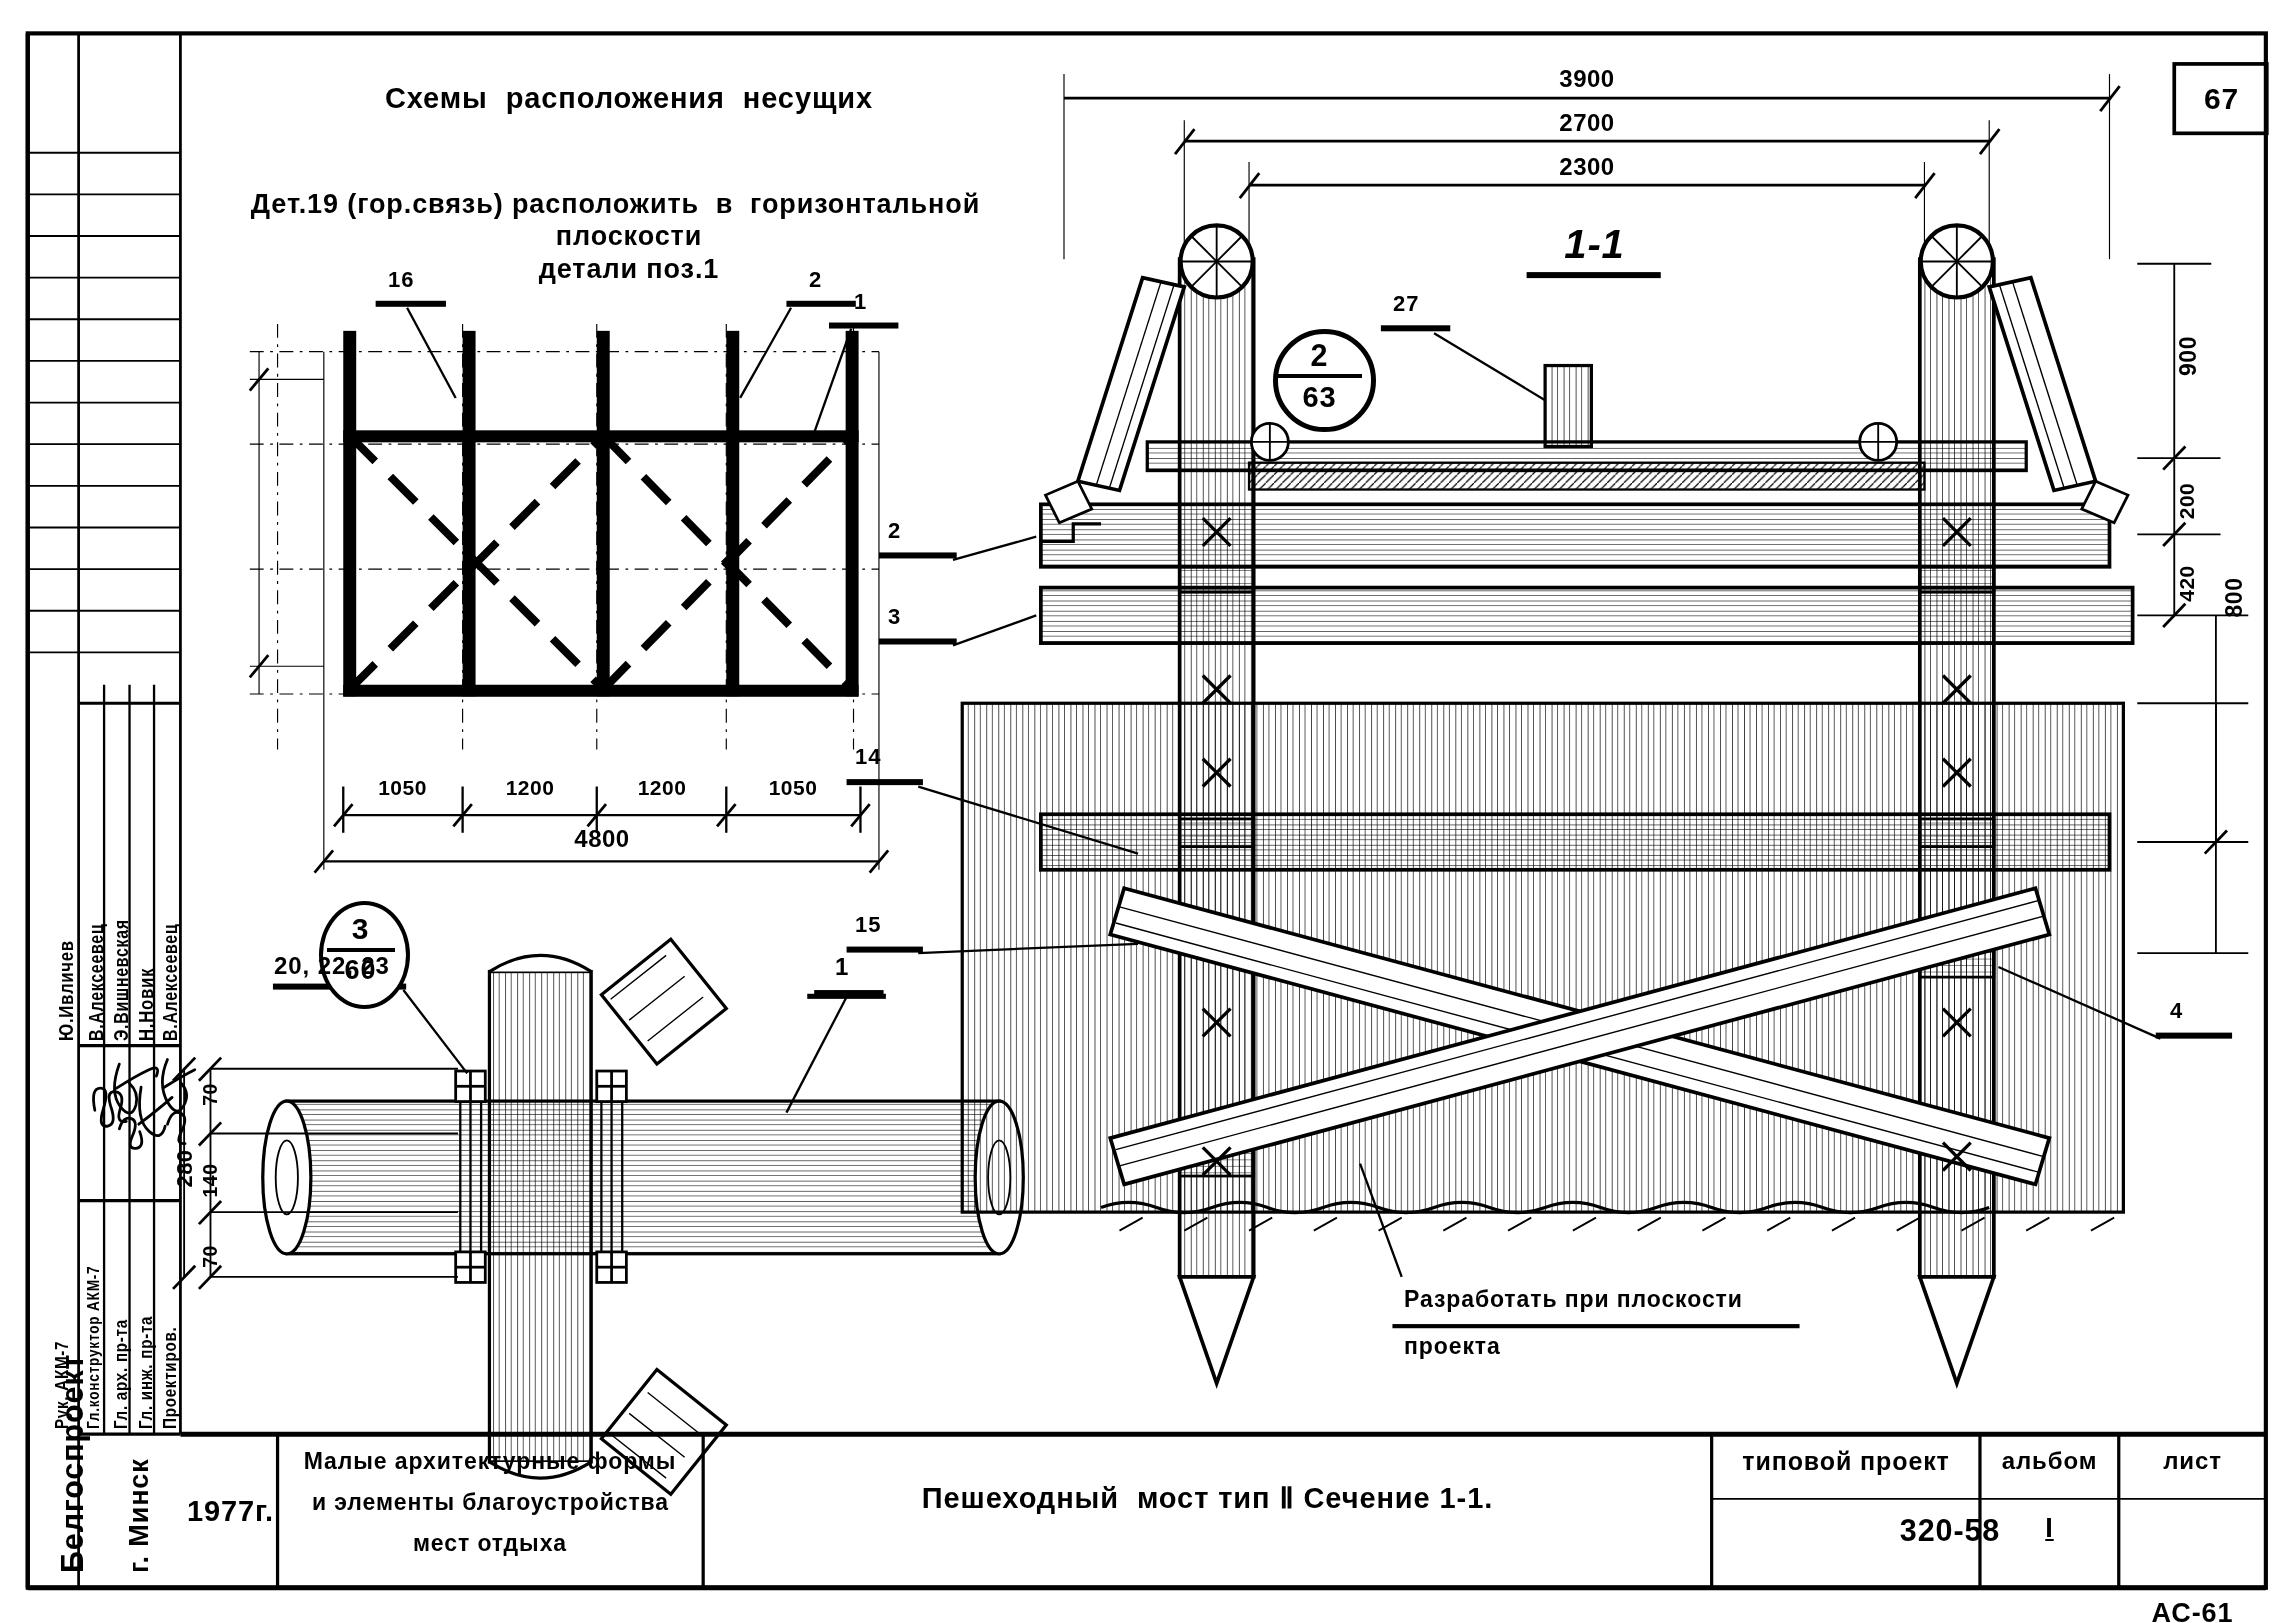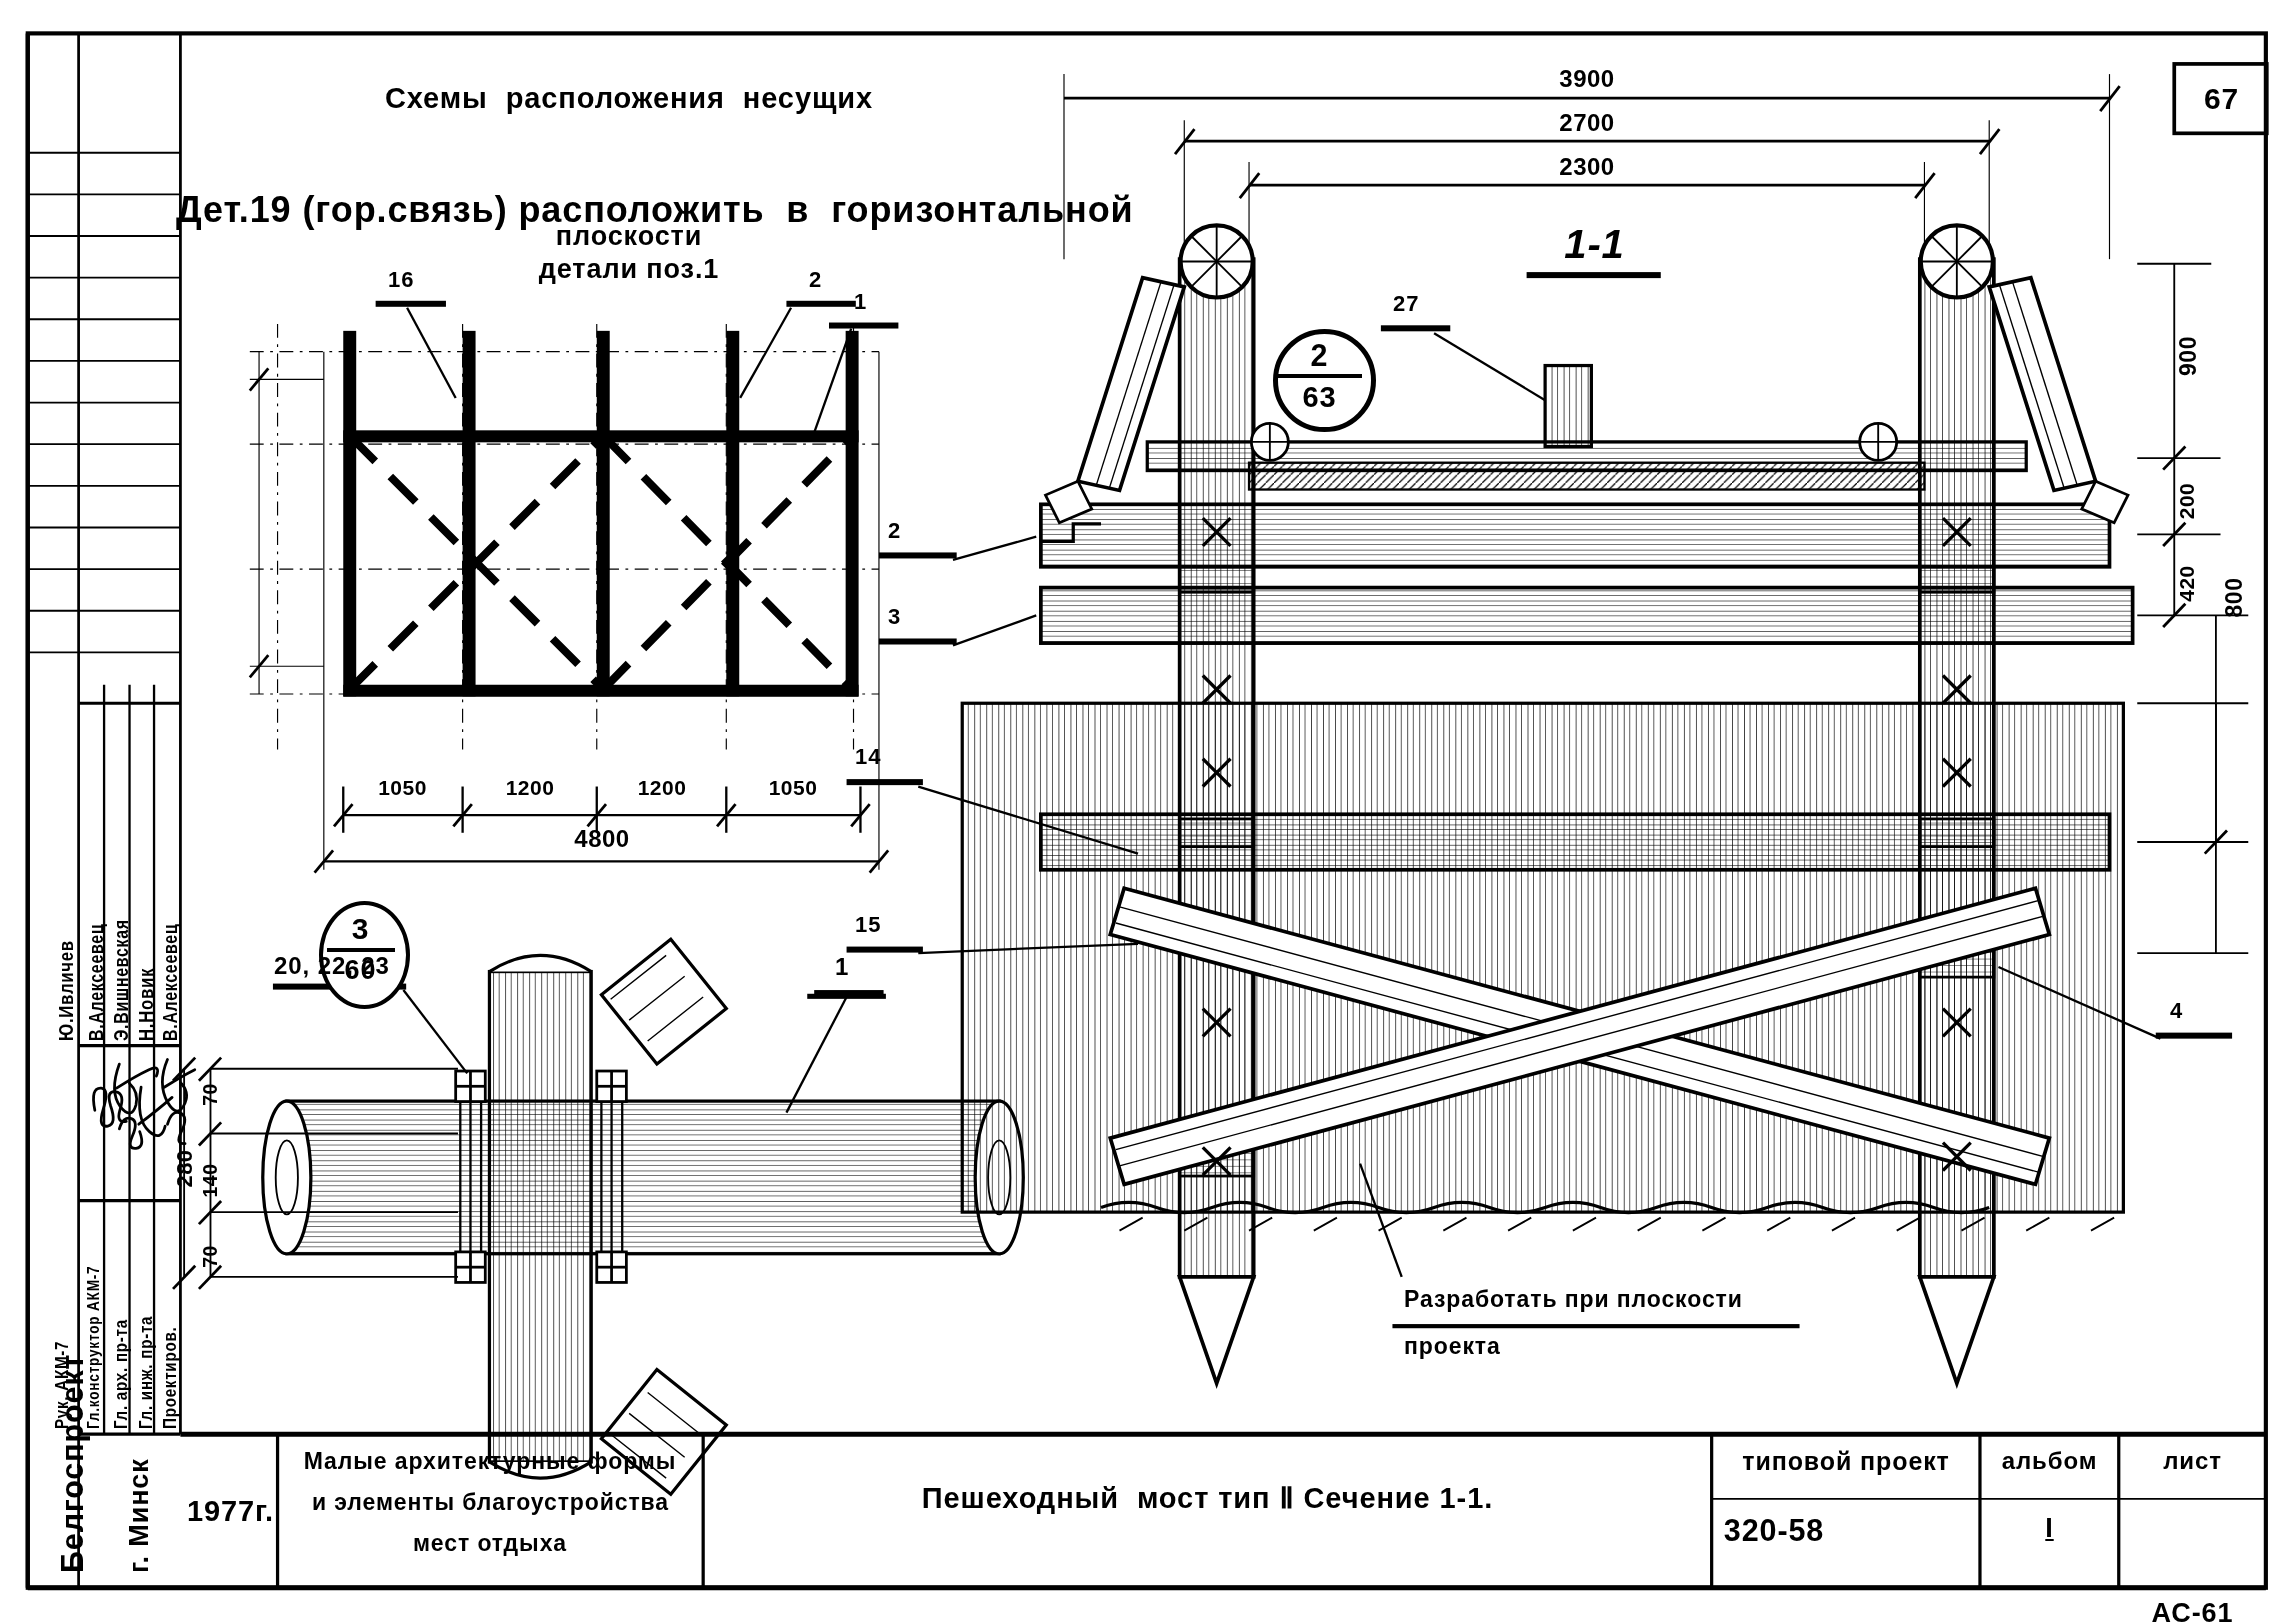--- a/index.html
+++ b/index.html
@@ -475,21 +475,21 @@
     <line x1="600" y1="3100" x2="600" y2="3432" stroke-width="7"></line>
     <line x1="1520" y1="3100" x2="1520" y2="3432" stroke-width="7"></line>
     <line x1="3700" y1="3100" x2="3700" y2="3432" stroke-width="7"></line>
     <line x1="4280" y1="3100" x2="4280" y2="3432" stroke-width="7"></line>
     <line x1="4580" y1="3100" x2="4580" y2="3432" stroke-width="7"></line>
     <line x1="3700" y1="3240" x2="4898" y2="3240" stroke-width="4"></line>
   </g>
 </svg>
 
 <div class="t ctr" style="left:259px;top:82px;width:740px;font-size:29px;">Схемы  расположения  несущих</div>
-<div class="t ctr" style="left:176px;top:189px;width:879px;font-size:36px;">Дет.19 (гор.связь) расположить  в  горизонтальной</div>
+<div class="t ctr" style="left:176px;top:189px;width:879px;font-size:27px;">Дет.19 (гор.связь) расположить  в  горизонтальной</div>
 <div class="t ctr" style="left:259px;top:221px;width:740px;font-size:27px;">плоскости</div>
 <div class="t ctr" style="left:259px;top:254px;width:740px;font-size:27px;">детали поз.1</div>
 
 <div class="t lbl" style="left:388px;top:267px;">16</div>
 <div class="t lbl" style="left:809px;top:267px;">2</div>
 <div class="t lbl" style="left:854px;top:289px;">1</div>
 
 <div class="t dim ctr" style="left:343px;top:776px;width:119px;">1050</div>
 <div class="t dim ctr" style="left:463px;top:776px;width:134px;">1200</div>
 <div class="t dim ctr" style="left:597px;top:776px;width:130px;">1200</div>
@@ -558,21 +558,21 @@
 
 <div class="t ctr" style="left:184px;top:1495px;width:93px;font-size:29px;">1977г.</div>
 
 <div class="t ctr" style="left:282px;top:1448px;width:416px;font-size:23px;">Малые архитектурные формы</div>
 <div class="t ctr" style="left:280px;top:1489px;width:421px;font-size:23px;">и элементы благоустройства</div>
 <div class="t ctr" style="left:282px;top:1530px;width:416px;font-size:23px;">мест отдыха</div>
 
 <div class="t ctr" style="left:708px;top:1481px;width:999px;font-size:29px;">Пешеходный  мост тип Ⅱ Сечение 1-1.</div>
 
 <div class="t ctr" style="left:1712px;top:1447px;width:268px;font-size:25px;">типовой проект</div>
-<div class="t ctr" style="left:1640px;top:1513px;width:268px;font-size:30.5px;">320-58</div>
+<div class="t ctr" style="left:1816px;top:1513px;width:268px;font-size:30.5px;">320-58</div>
 
 <div class="t ctr" style="left:1980px;top:1447px;width:139px;font-size:24px;">альбом</div>
 <div class="t ctr" style="left:1980px;top:1513px;width:139px;font-size:27px;text-decoration:underline;">I</div>
 
 <div class="t ctr" style="left:2119px;top:1447px;width:147px;font-size:24px;">лист</div>
 <div class="t ctr" style="left:2119px;top:1598px;width:147px;font-size:27px;">АС-61</div>
 
 </div>
 
 

